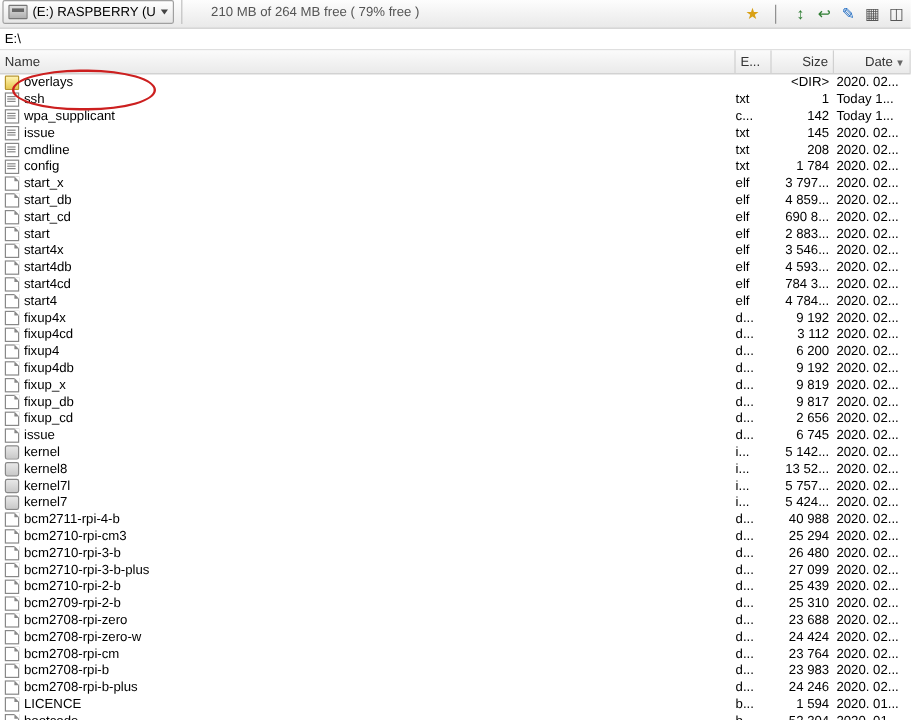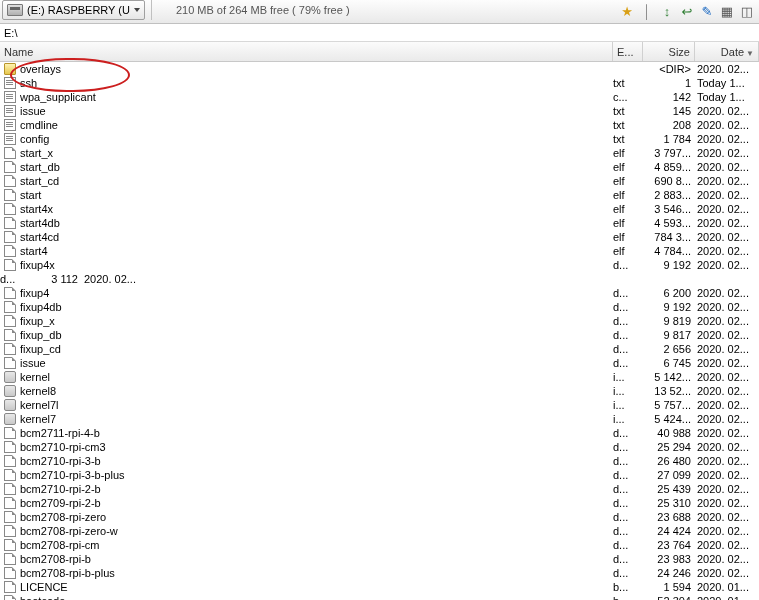--- a/index.html
+++ b/index.html
@@ -316,20 +316,24 @@
     <div class="row">
       <div class="cell c-name">
         <span class="file-icon"></span>
         <span>fixup4x</span>
       </div>
       <div class="cell c-ext">d...</div>
       <div class="cell c-size">9 192</div>
       <div class="cell c-date">2020. 02...</div>
     </div>
     <div class="row">
+      <div class="cell c-name">
+        <span class="file-icon"></span>
+        <span>fixup4cd</span>
+      </div>
       <div class="cell c-ext">d...</div>
       <div class="cell c-size">3 112</div>
       <div class="cell c-date">2020. 02...</div>
     </div>
     <div class="row">
       <div class="cell c-name">
         <span class="file-icon"></span>
         <span>fixup4</span>
       </div>
       <div class="cell c-ext">d...</div>

